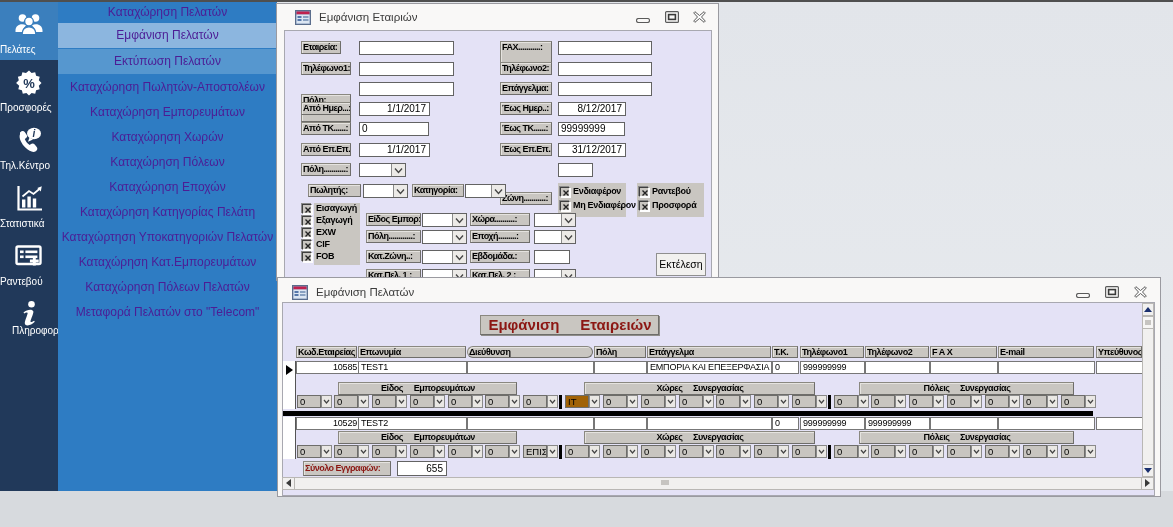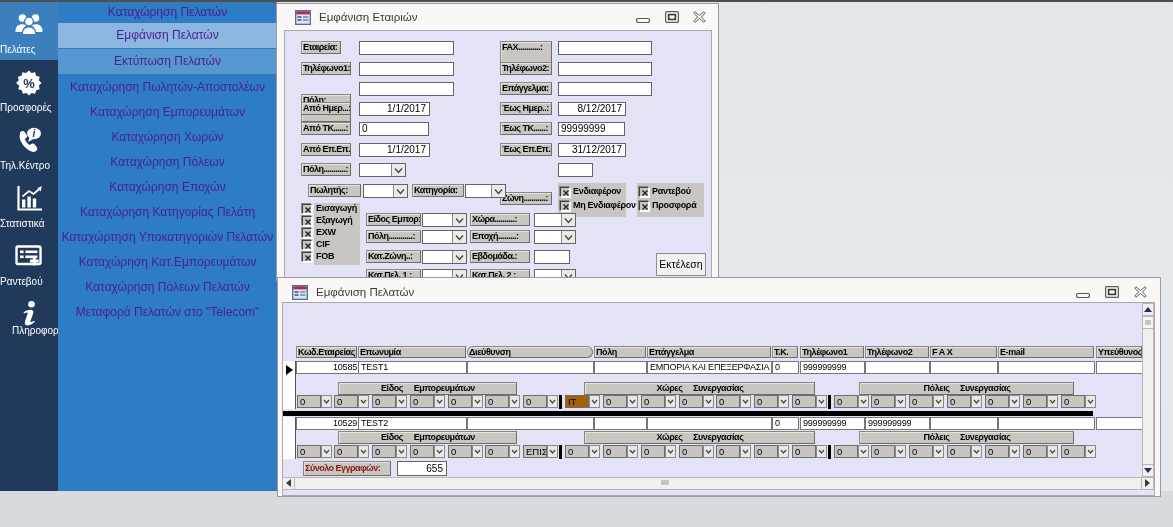--- a/index.html
+++ b/index.html
@@ -308,20 +308,21 @@
       <rect x="0.5" y="0.5" width="13" height="4" rx="2" fill="none" stroke="#5a5a5a" stroke-width="1.1"></rect>
     </svg>
 <svg class="abs" style="left:827px;top:8px;" width="14" height="12" viewBox="0 0 14 12">
       <rect x="0.6" y="0.6" width="12.8" height="10.8" rx="1" fill="none" stroke="#5a5a5a" stroke-width="1.2"></rect>
       <rect x="3.6" y="3.6" width="6.8" height="4.8" fill="none" stroke="#3a3a3a" stroke-width="1.6"></rect>
     </svg>
 <svg class="abs" style="left:856px;top:8px;" width="13" height="12" viewBox="0 0 13 12">
       <path d="M1.9 0.7L6.5 4.5 11.1 0.7 12.3 1.9 8.5 6 12.3 10.1 11.1 11.3 6.5 7.5 1.9 11.3 0.7 10.1 4.5 6 0.7 1.9z" fill="#fff" stroke="#5a5a5a" stroke-width="1" stroke-linejoin="round"></path>
     </svg>
 <div class="content" style="left:4px;top:24px;width:871px;height:192px;"></div>
+<div class="ghead" style="left:202px;top:37px;width:176px;height:18px;line-height:18px;text-align:center;font-size:15px;letter-spacing:0;box-shadow:1px 1px 0 #8f8d89;"><span class="red">Εμφάνιση&nbsp;&nbsp;&nbsp;&nbsp;&nbsp;Εταιρειών</span></div>
 <div class="ghead" style="left:18px;top:68px;width:58px;height:10px;line-height:10px;">Κωδ.Εταιρείας</div>
 <div class="ghead" style="left:80px;top:68px;width:105px;height:10px;line-height:10px;">Επωνυμία</div>
 <div class="ghead" style="left:189px;top:68px;width:123px;height:10px;line-height:10px;border-radius:6px;">Διεύθυνση</div>
 <div class="ghead" style="left:316px;top:68px;width:49px;height:10px;line-height:10px;">Πόλη</div>
 <div class="ghead" style="left:369px;top:68px;width:121px;height:10px;line-height:10px;">Επάγγελμα</div>
 <div class="ghead" style="left:494px;top:68px;width:23px;height:10px;line-height:10px;">Τ.Κ.</div>
 <div class="ghead" style="left:522px;top:68px;width:61px;height:10px;line-height:10px;">Τηλέφωνο1</div>
 <div class="ghead" style="left:587px;top:68px;width:61px;height:10px;line-height:10px;">Τηλέφωνο2</div>
 <div class="ghead" style="left:652px;top:68px;width:64px;height:10px;line-height:10px;">F A X</div>
 <div class="ghead" style="left:720px;top:68px;width:93px;height:10px;line-height:10px;">E-mail</div>

